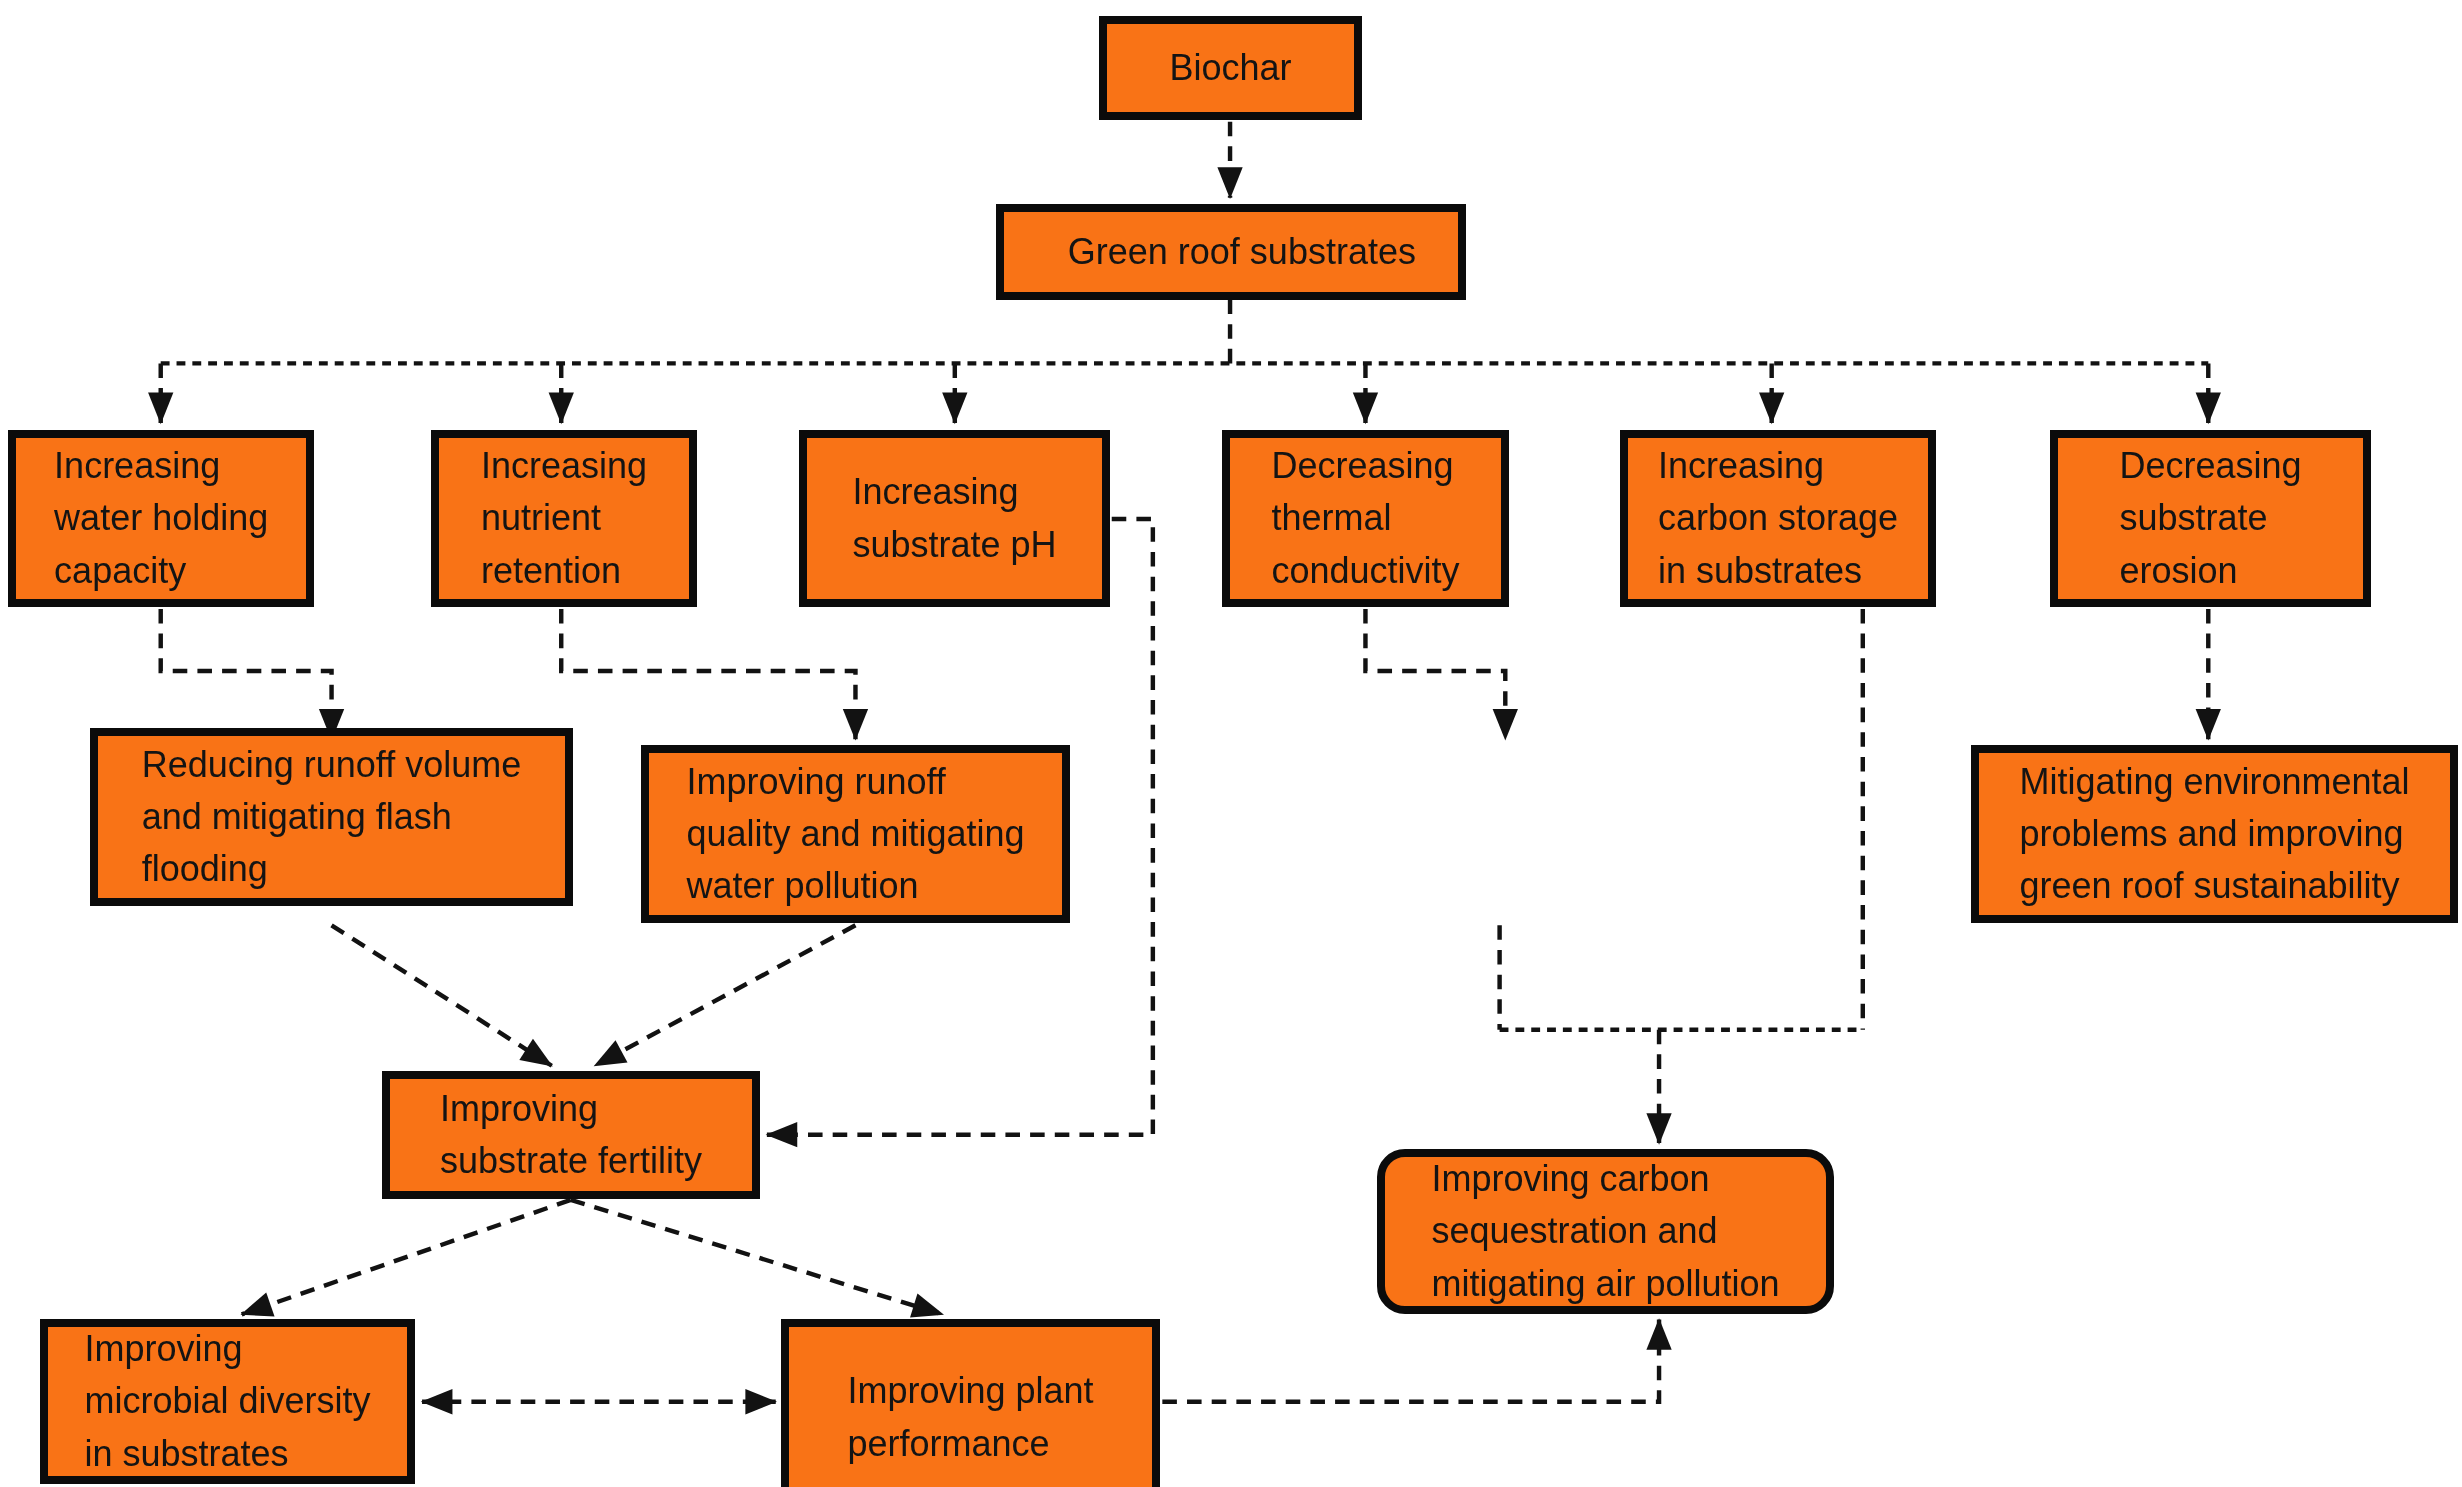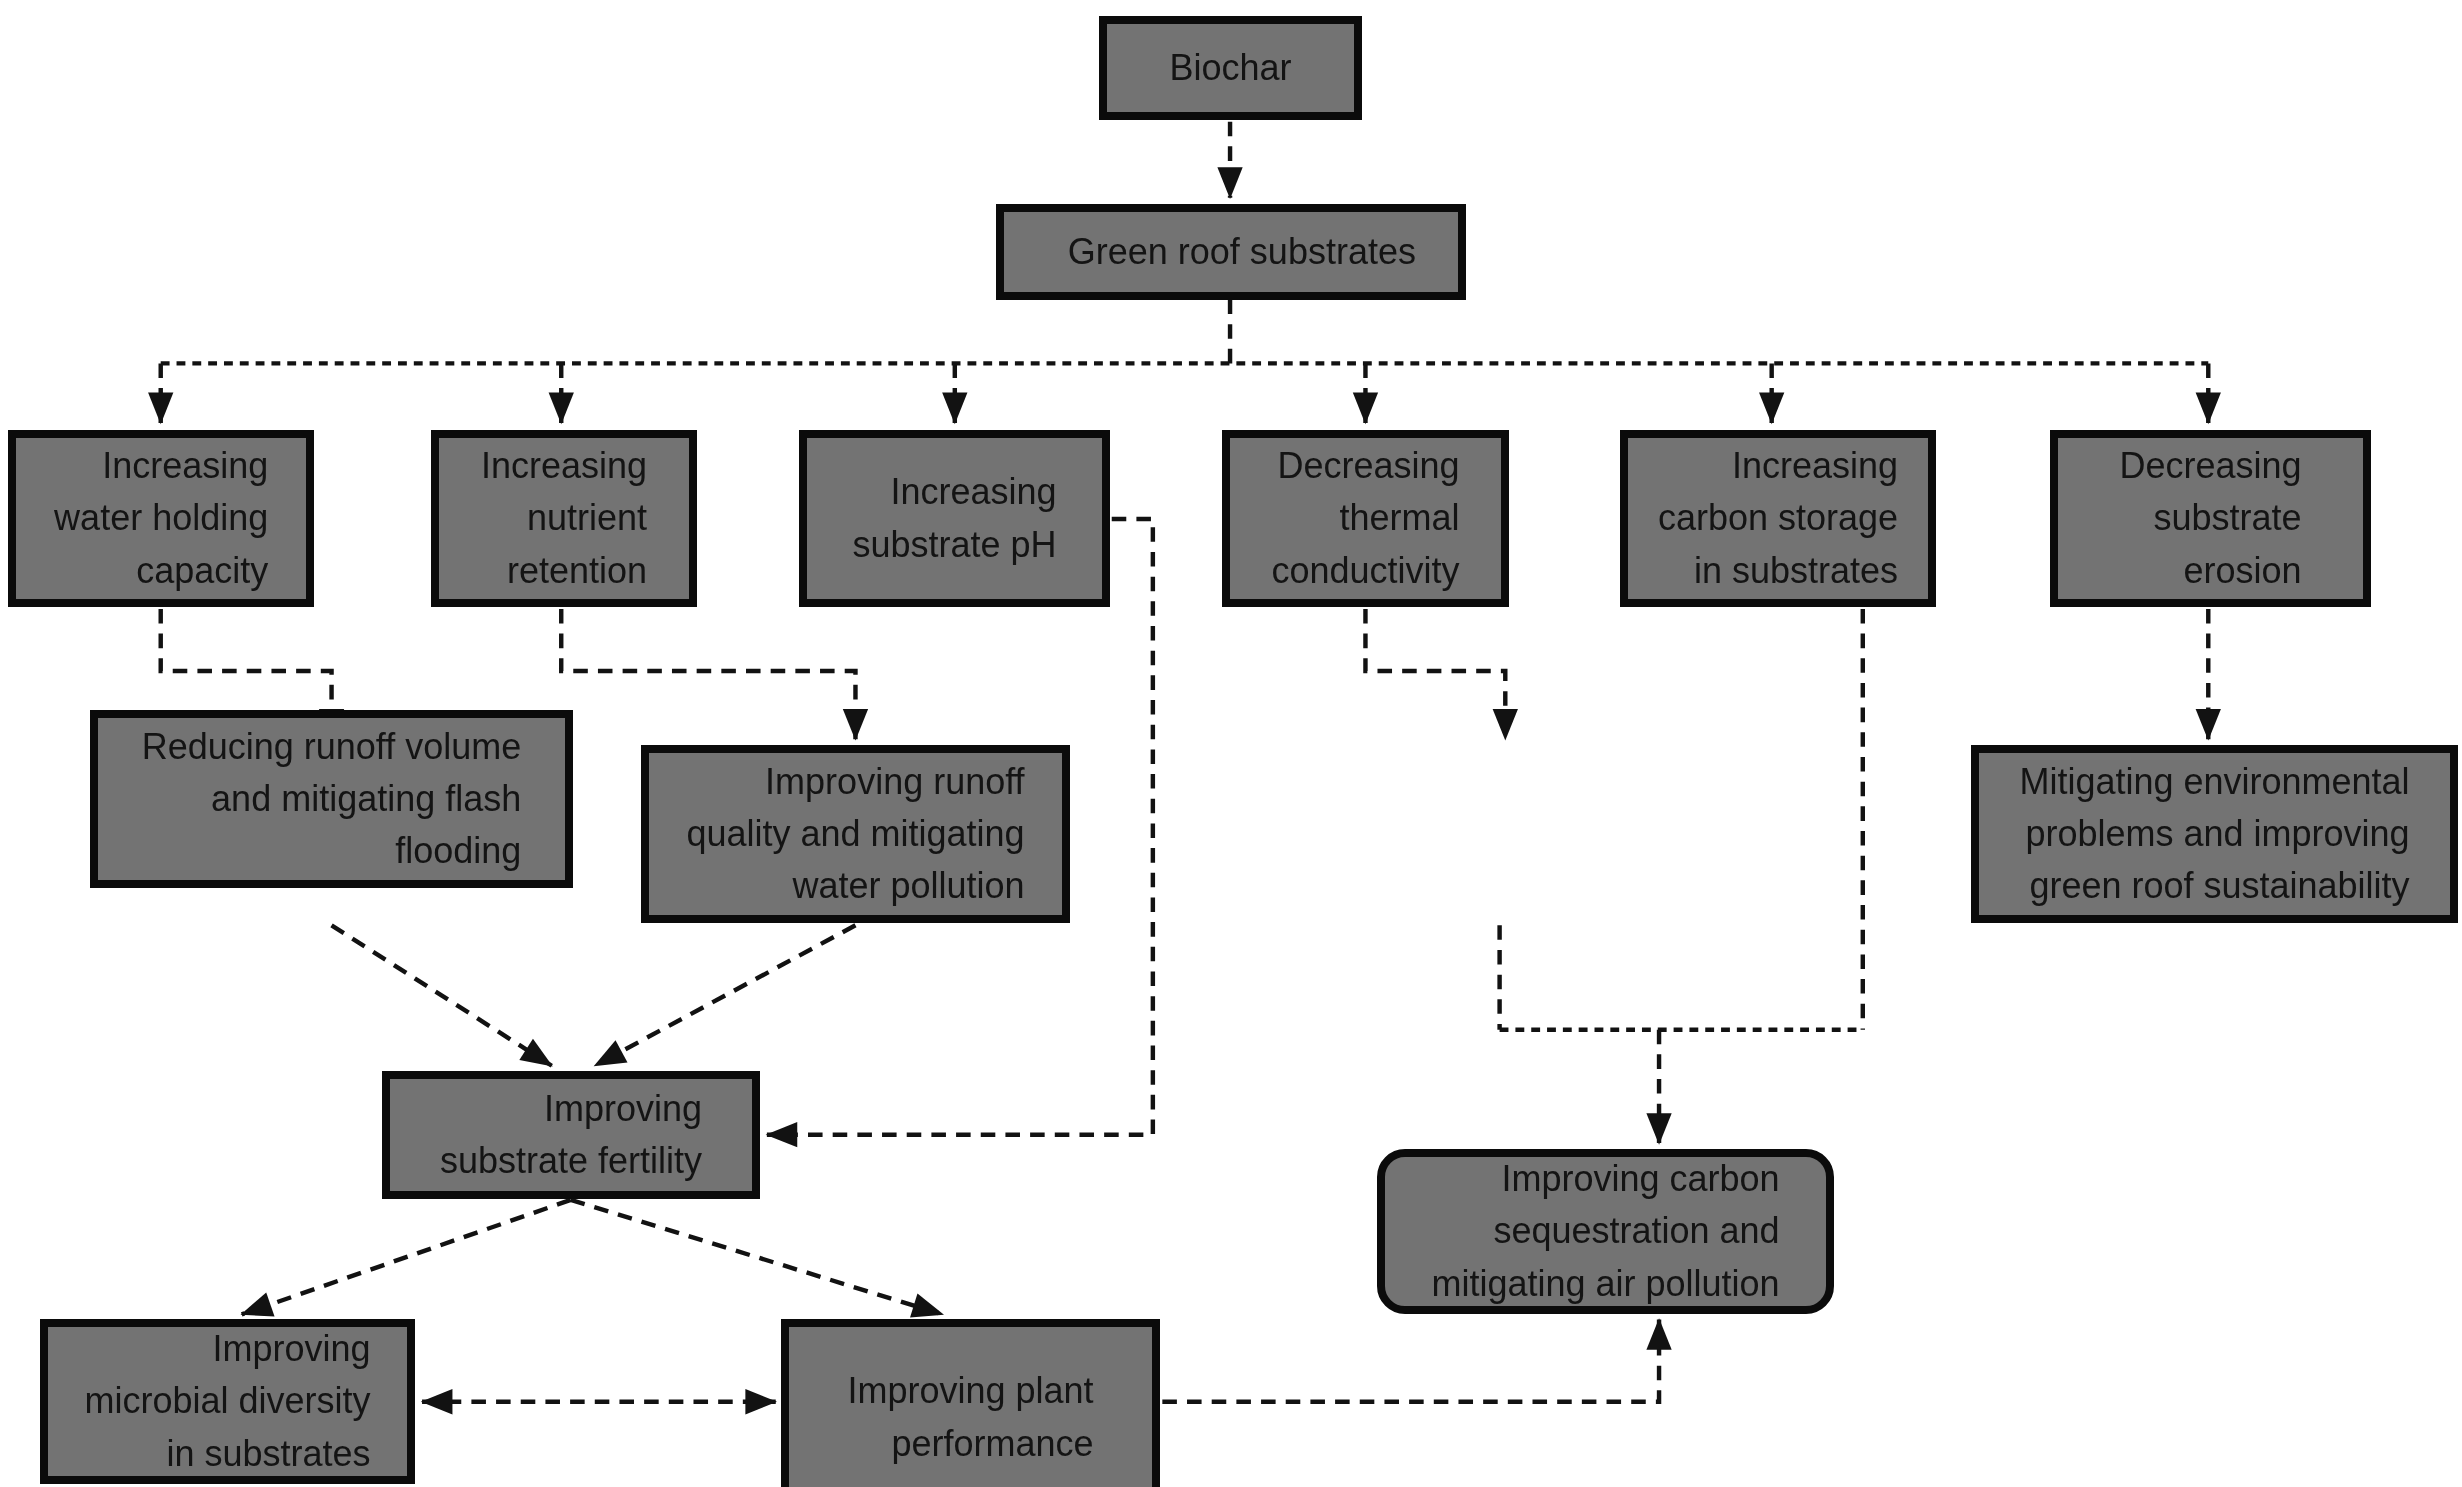--- a/index.html
+++ b/index.html
@@ -29,23 +29,23 @@
   }
   .conn.dense {
     stroke-dasharray: 14 11;
   }
   .node {
     position: absolute;
     box-sizing: border-box;
     display: flex;
     align-items: center;
     justify-content: center;
-    text-align: right;
+    text-align: left;
     border: 8.9px solid #0b0b0b;
-    background: #737373;
+    background: #f97316;
     color: #141414;
     font-size: 36px;
     line-height: 1.45;
     white-space: pre-line;
     padding: 2.5px 6.3px;
   }
 </style>
 </head>
 <body>
 
@@ -113,21 +113,21 @@
 conductivity</div>
 
   <div class="node" style="left:1620px; top:430px; width:316px; height:177px;">Increasing
 carbon storage
 in substrates</div>
 
   <div class="node" style="left:2050px; top:430px; width:321px; height:177px;">Decreasing
 substrate
 erosion</div>
 
-  <div class="node" style="left:90px;  top:710px; width:483px; height:178px;">Reducing runoff volume
+  <div class="node" style="left:90px;  top:728px; width:483px; height:178px;">Reducing runoff volume
 and mitigating flash
 flooding</div>
 
   <div class="node" style="left:641px; top:745px; width:429px; height:178px;">Improving runoff
 quality and mitigating
 water pollution</div>
 
 
   <div class="node" style="left:1971px; top:745px; width:487px; height:178px;">Mitigating environmental
 problems and improving

